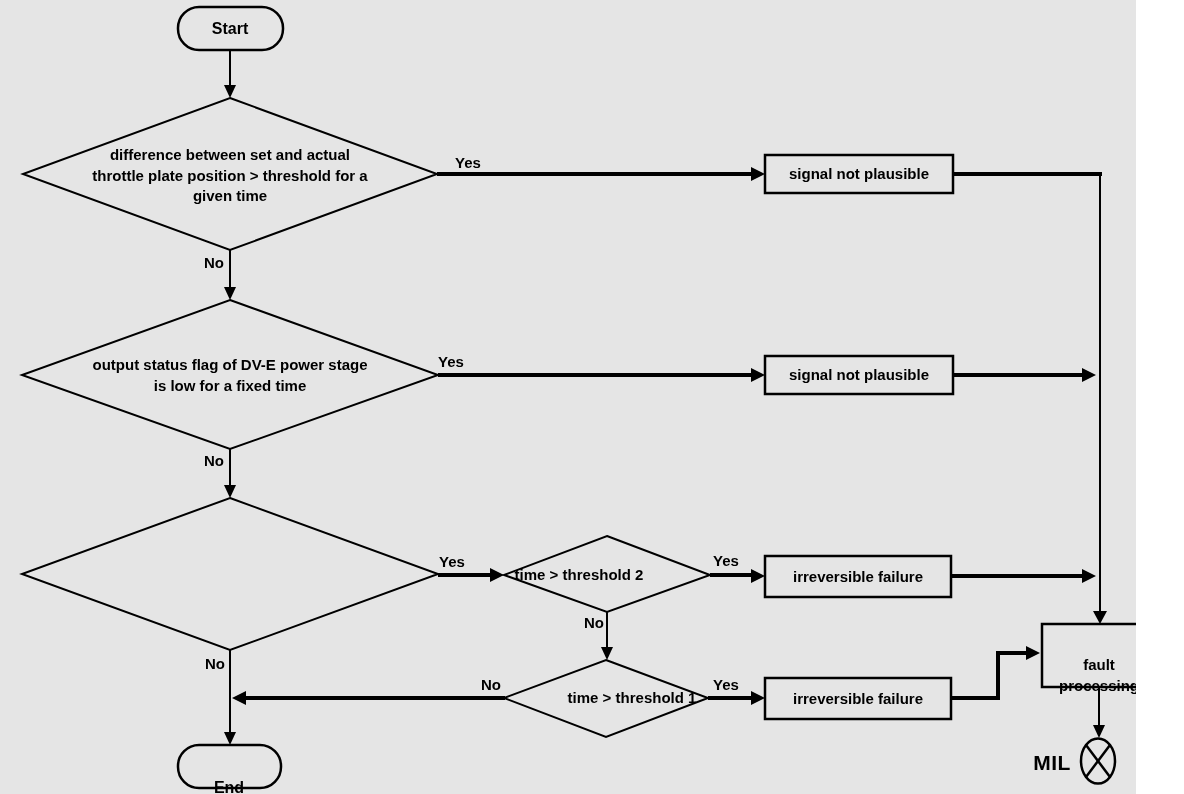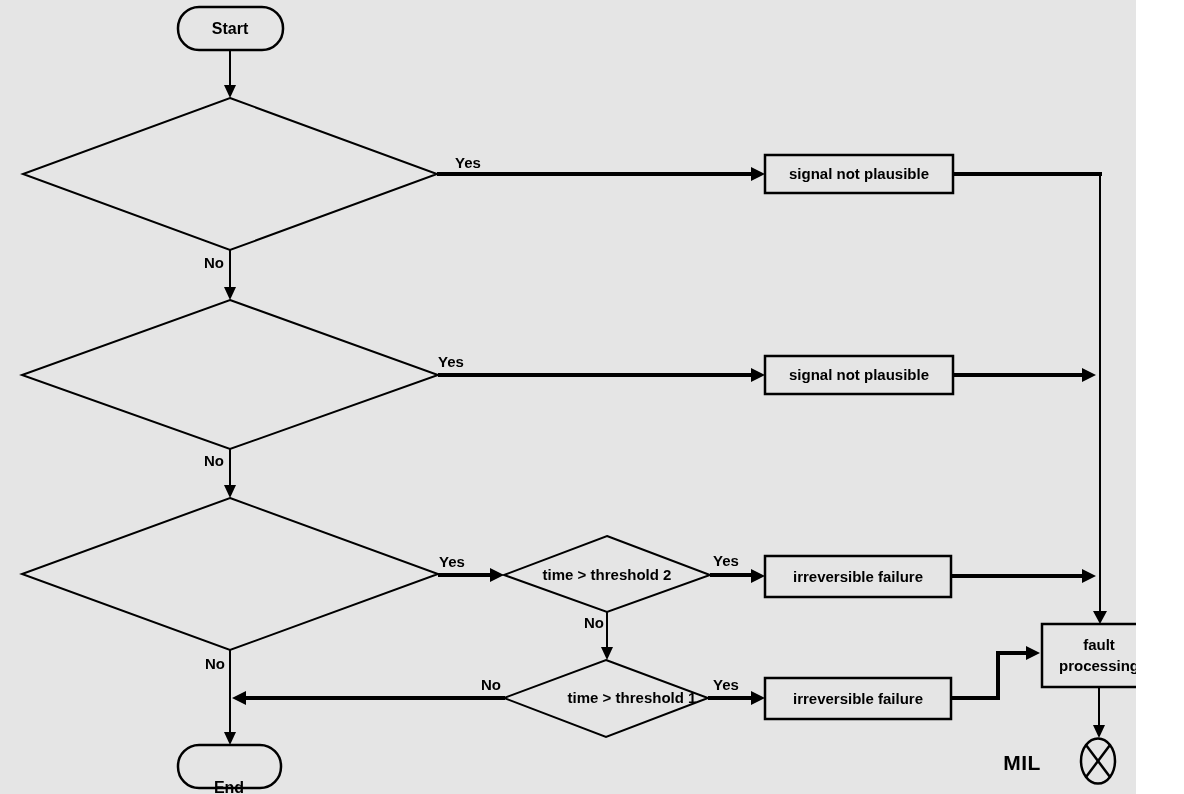--- a/index.html
+++ b/index.html
@@ -94,30 +94,35 @@
     </g>
 
     <g>
       <ellipse class="shape" cx="1098" cy="761" rx="17" ry="22.5" stroke-width="2.5"></ellipse>
       <line x1="1086" y1="745" x2="1110" y2="777" stroke="#000" stroke-width="2.5"></line>
       <line x1="1110" y1="745" x2="1086" y2="777" stroke="#000" stroke-width="2.5"></line>
     </g>
   </svg>
 
   <div class="lbl terminal" style="left:230px;top:29px;">Start</div>
-  <div class="lbl" style="left:607px;top:575px;">time &gt; threshold 2</div>
+  <div class="lbl" style="left:230px;top:176px;width:330px;">difference between set and actual
+throttle plate position &gt; threshold  for a
+given time</div>
+  <div class="lbl" style="left:230px;top:376px;width:340px;">output status flag of DV-E power stage
+is low for a fixed time</div>
+  <div class="lbl" style="left:579px;top:575px;">time &gt; threshold 2</div>
   <div class="lbl" style="left:632px;top:698px;">time &gt; threshold 1</div>
   <div class="lbl" style="left:859px;top:174px;">signal not plausible</div>
   <div class="lbl" style="left:859px;top:375px;">signal not plausible</div>
   <div class="lbl" style="left:858px;top:577px;">irreversible failure</div>
   <div class="lbl" style="left:858px;top:699px;">irreversible failure</div>
-  <div class="lbl" style="left:1099px;top:656px;">fault
+  <div class="lbl" style="left:1099px;top:676px;">fault
 processing</div>
   <div class="lbl terminal" style="left:229px;top:788px;">End</div>
-  <div class="lbl mil" style="left:1022px;top:763px;">MIL</div>
+  <div class="lbl mil" style="left:1052px;top:763px;">MIL</div>
 
   <div class="lbl" style="left:468px;top:163px;">Yes</div>
   <div class="lbl" style="left:214px;top:263px;">No</div>
   <div class="lbl" style="left:451px;top:362px;">Yes</div>
   <div class="lbl" style="left:214px;top:461px;">No</div>
   <div class="lbl" style="left:452px;top:562px;">Yes</div>
   <div class="lbl" style="left:215px;top:664px;">No</div>
   <div class="lbl" style="left:726px;top:561px;">Yes</div>
   <div class="lbl" style="left:594px;top:623px;">No</div>
   <div class="lbl" style="left:726px;top:685px;">Yes</div>

